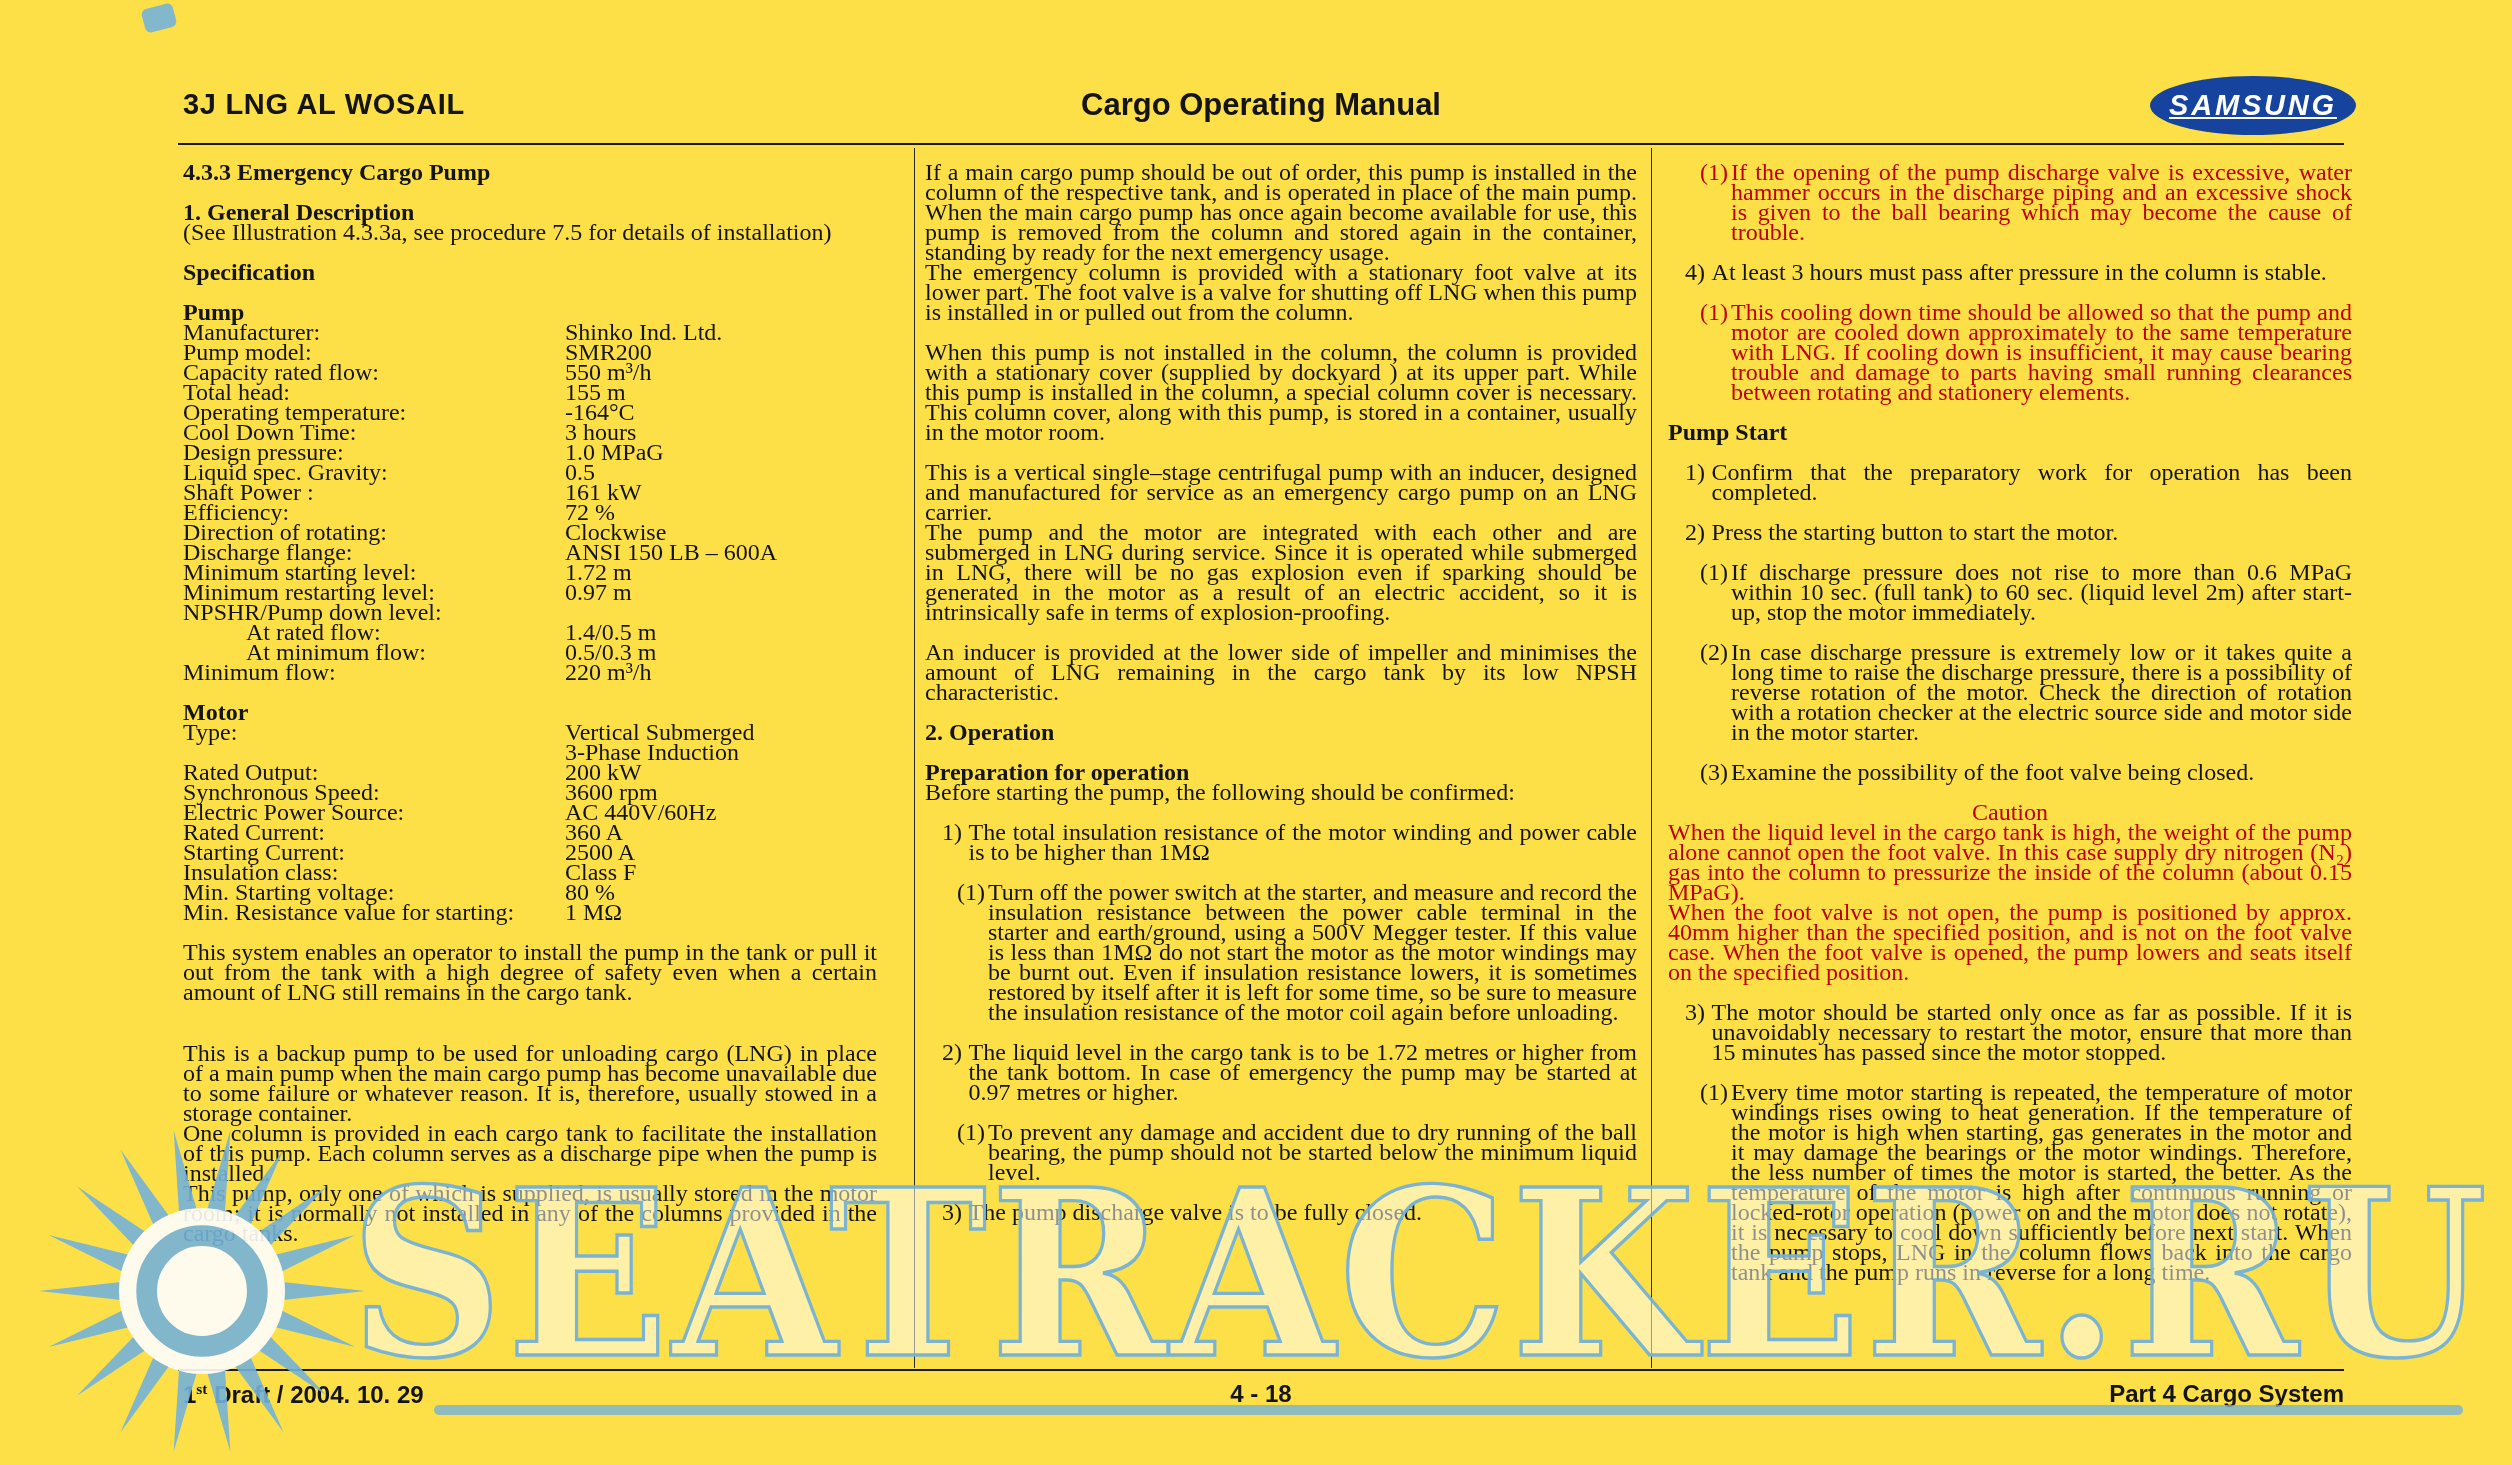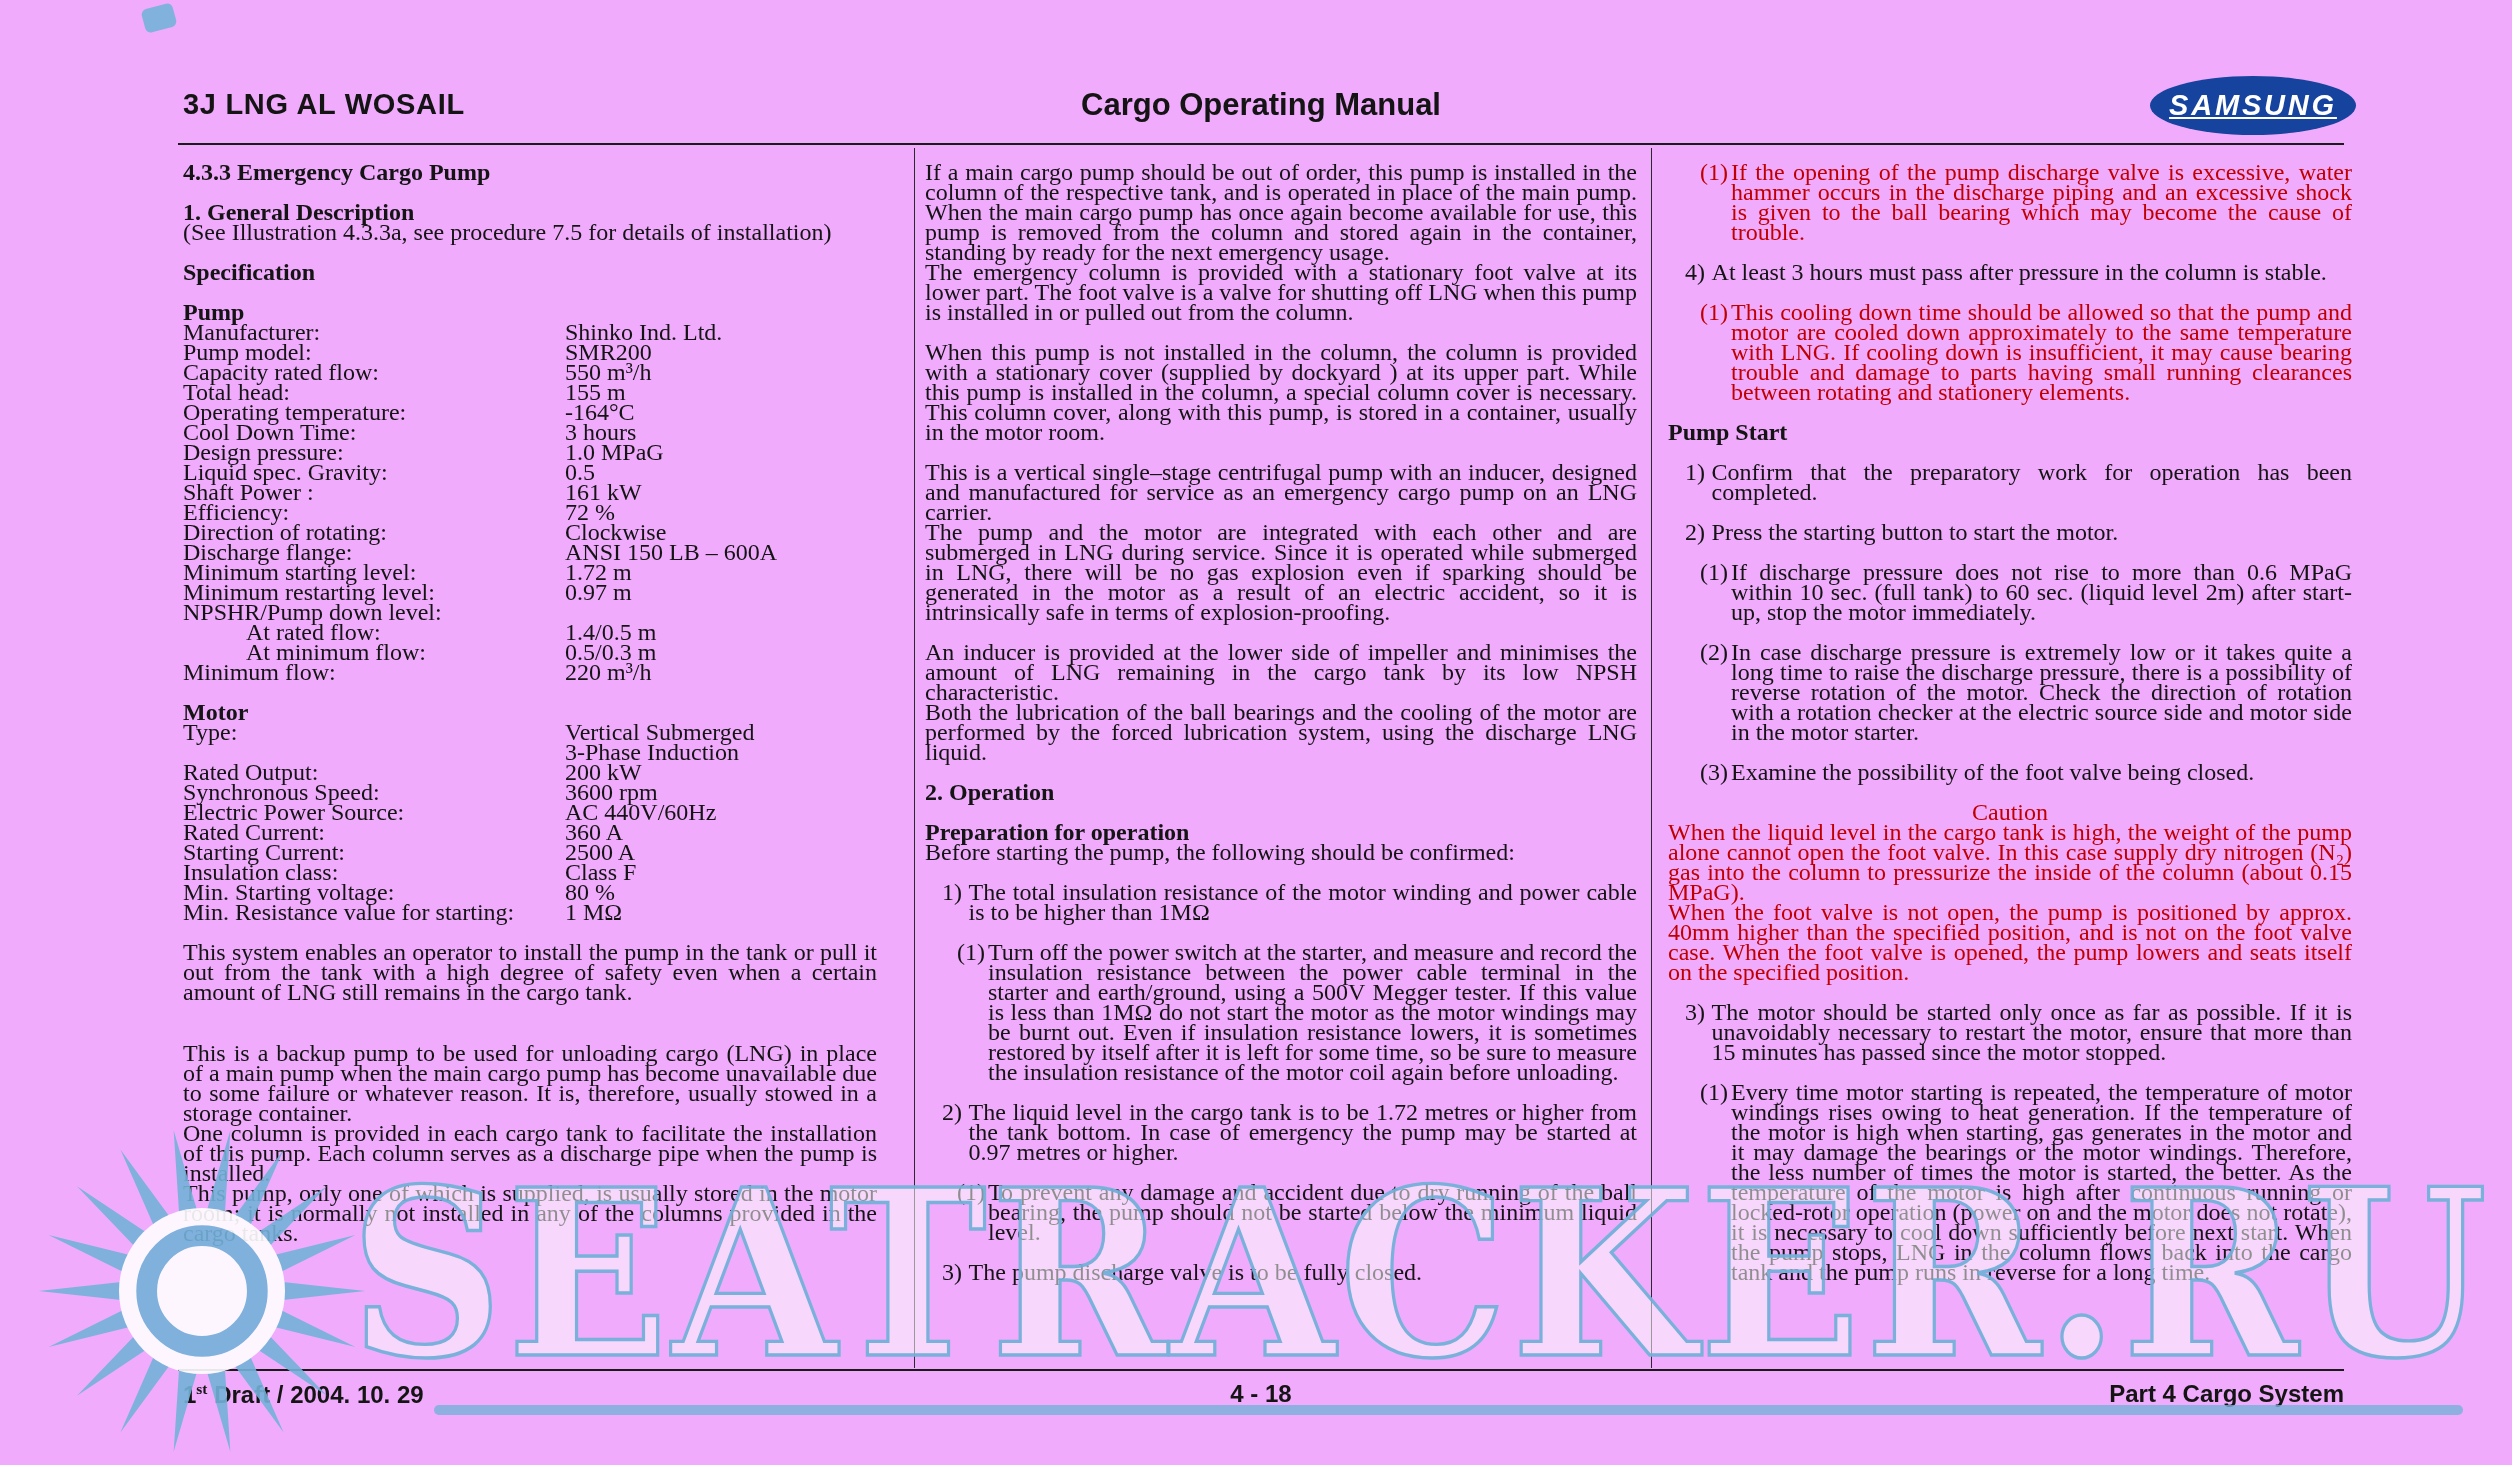--- a/index.html
+++ b/index.html
@@ -1,19 +1,19 @@
 <!DOCTYPE html>
 <html style="--red: #c00000; --blue: #15439d; --wm: #74b2da; --rule: #1a1a1a;font-size:11.2px"><head>
 <meta charset="utf-8">
 <style>
   * { margin:0; padding:0; box-sizing:border-box; }
   html,body { width:2512px; height:1465px; background:#ffffff; overflow:hidden; }
   body { position:relative; font-family:"Liberation Serif", serif; color:#141414; }
 
-  .page { position:absolute; inset:0; background:#f0abfc; }
+  .page { position:absolute; inset:0; background:#fde047; }
 
   
   .title-left  { position:absolute; left:183px; top:88px; font-family:"Liberation Sans",sans-serif;
                  font-weight:bold; font-size:29px; letter-spacing:0.7px; }
   .title-center{ position:absolute; left:178px; right:168px; top:87px; text-align:center;
                  font-family:"Liberation Sans",sans-serif; font-weight:bold; font-size:31px; }
   .logo { position:absolute; left:2150px; top:76px; width:206px; height:59px;
           background:var(--blue,#15439d); border-radius:50%;
           display:flex; align-items:center; justify-content:center; }
   .logo span { color:#fff; font-family:"Liberation Sans",sans-serif; font-weight:bold; font-style:italic;
@@ -219,21 +219,20 @@
       <div class="para tight">One column is provided in each cargo tank to facilitate the installation of this pump. Each column serves as a discharge pipe when the pump is installed.</div>
       <div class="para tight">This pump, only one of which is supplied, is usually stored in the motor room; it is normally not installed in any of the columns provided in the cargo tanks.</div>
     </div>
   <div class="col col-mid">
       <div class="para">If a main cargo pump should be out of order, this pump is installed in the column of the respective tank, and is operated in place of the main pump. When the main cargo pump has once again become available for use, this pump is removed from the column and stored again in the container, standing by ready for the next emergency usage.</div>
       <div class="para tight">The emergency column is provided with a stationary foot valve at its lower part. The foot valve is a valve for shutting off LNG when this pump is installed in or pulled out from the column.</div>
       <div class="para">When this pump is not installed in the column, the column is provided with a stationary cover (supplied by dockyard ) at its upper part. While this pump is installed in the column, a special column cover is necessary. This column cover, along with this pump, is stored in a container, usually in the motor room.</div>
       <div class="para">This is a vertical single–stage centrifugal pump with an inducer, designed and manufactured for service as an emergency cargo pump on an LNG carrier.</div>
       <div class="para tight">The pump and the motor are integrated with each other and are submerged in LNG during service. Since it is operated while submerged in LNG, there will be no gas explosion even if sparking should be generated in the motor as a result of an electric accident, so it is intrinsically safe in terms of explosion-proofing.</div>
       <div class="para">An inducer is provided at the lower side of impeller and minimises the amount of LNG remaining in the cargo tank by its low NPSH characteristic.</div>
-      <div class="para tight">Both the lubrication of the ball bearings and the cooling of the motor are performed by the forced lubrication system, using the discharge LNG liquid.</div>
       <div class="heading">2. Operation</div>
       <div class="heading">Preparation for operation</div>
       <div class="para tight">Before starting the pump, the following should be confirmed:</div>
       <div class="list lvl1">
         <span class="marker">1)</span>
         <span class="text">The total insulation resistance of the motor winding and power cable is to be higher than 1MΩ</span>
       </div>
       <div class="list lvl2">
         <span class="marker">(1)</span>
         <span class="text">Turn off the power switch at the starter, and measure and record the insulation resistance between the power cable terminal in the starter and earth/ground, using a 500V Megger tester. If this value is less than 1MΩ do not start the motor as the motor windings may be burnt out. Even if insulation resistance lowers, it is sometimes restored by itself after it is left for some time, so be sure to measure the insulation resistance of the motor coil again before unloading.</span>

